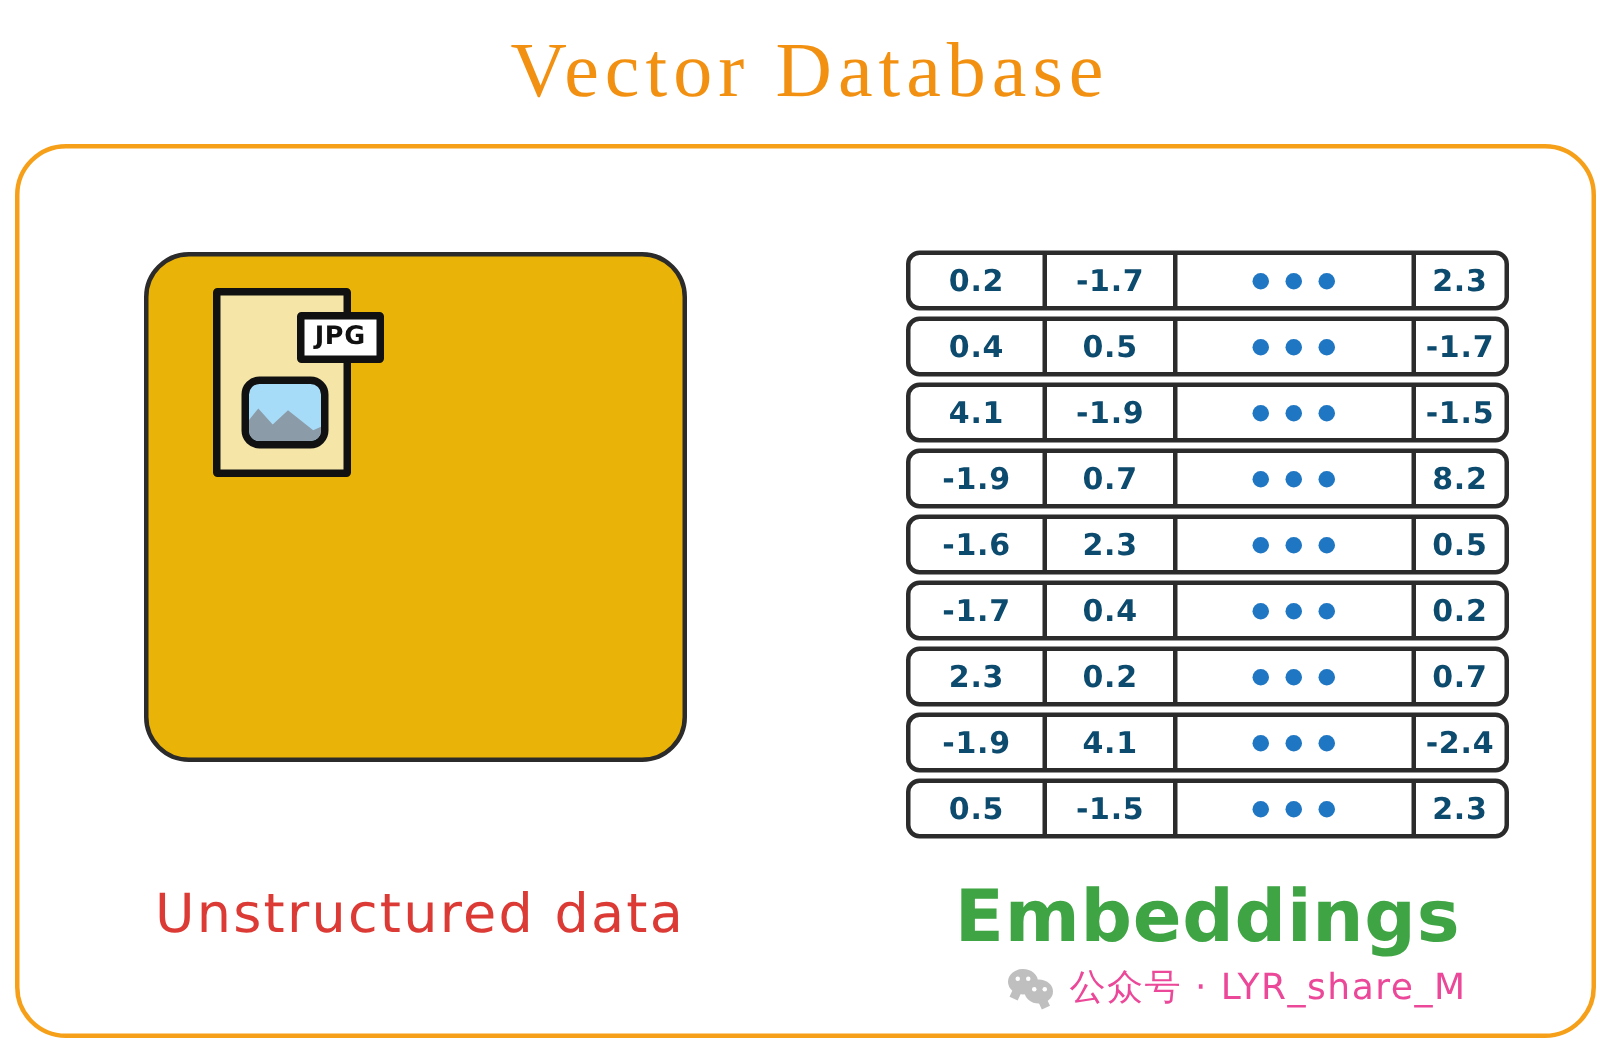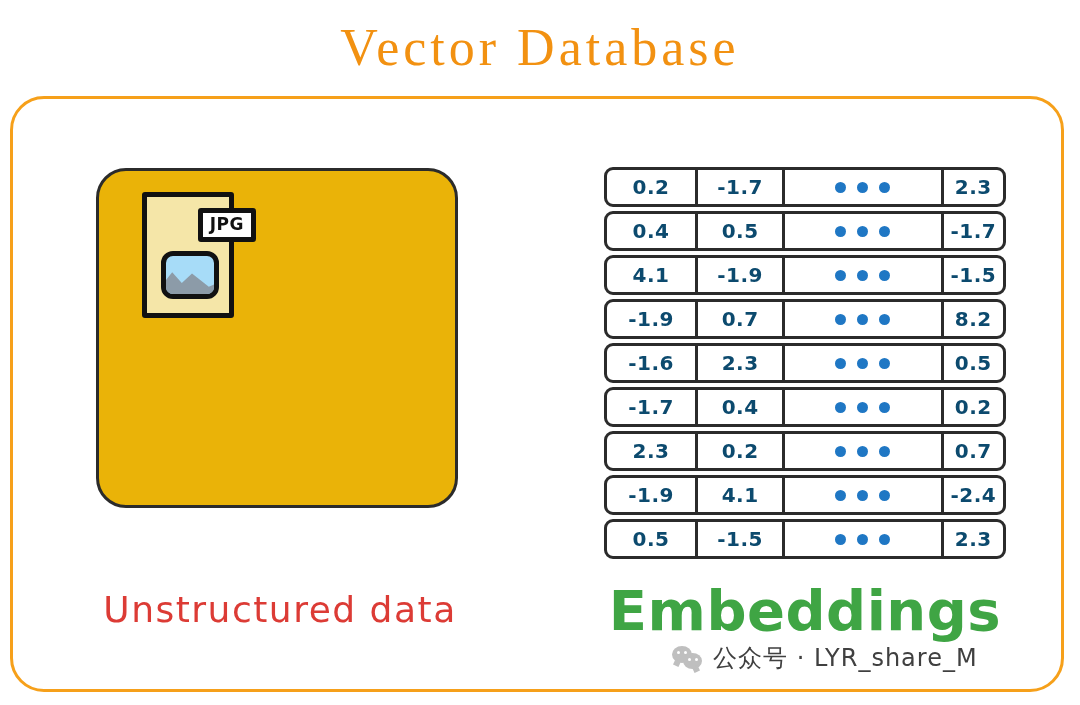--- a/index.html
+++ b/index.html
@@ -238,21 +238,21 @@
     color: #DC3B35;
     line-height: 44px;
     white-space: nowrap;
   }
   #label-embeddings {
     position: absolute;
     left: 600px;
     top: 586px;
     width: 410px;
     text-align: center;
-    font-size: 56px;
+    font-size: 48px;
     font-weight: 700;
     letter-spacing: 0.5px;
     color: #3FA544;
     line-height: 50px;
     white-space: nowrap;
   }
 
   
   #table {
     position: absolute;
@@ -304,21 +304,21 @@
   }
 
   
   #watermark {
     position: absolute;
     left: 672px;
     top: 642px;
     display: flex;
     align-items: center;
     gap: 9px;
-    color: #404040;
+    color: #ec4899;
     font-size: 24px;
     font-family: "DejaVu Sans", sans-serif;
     letter-spacing: 1px;
     white-space: nowrap;
   }
   #wechat-icon { position: relative; width: 32px; height: 24px; flex: 0 0 auto; }
   #wechat-icon .b1, #wechat-icon .b2 {
     position: absolute;
     background: #BFBFBF;
     border-radius: 50%;

